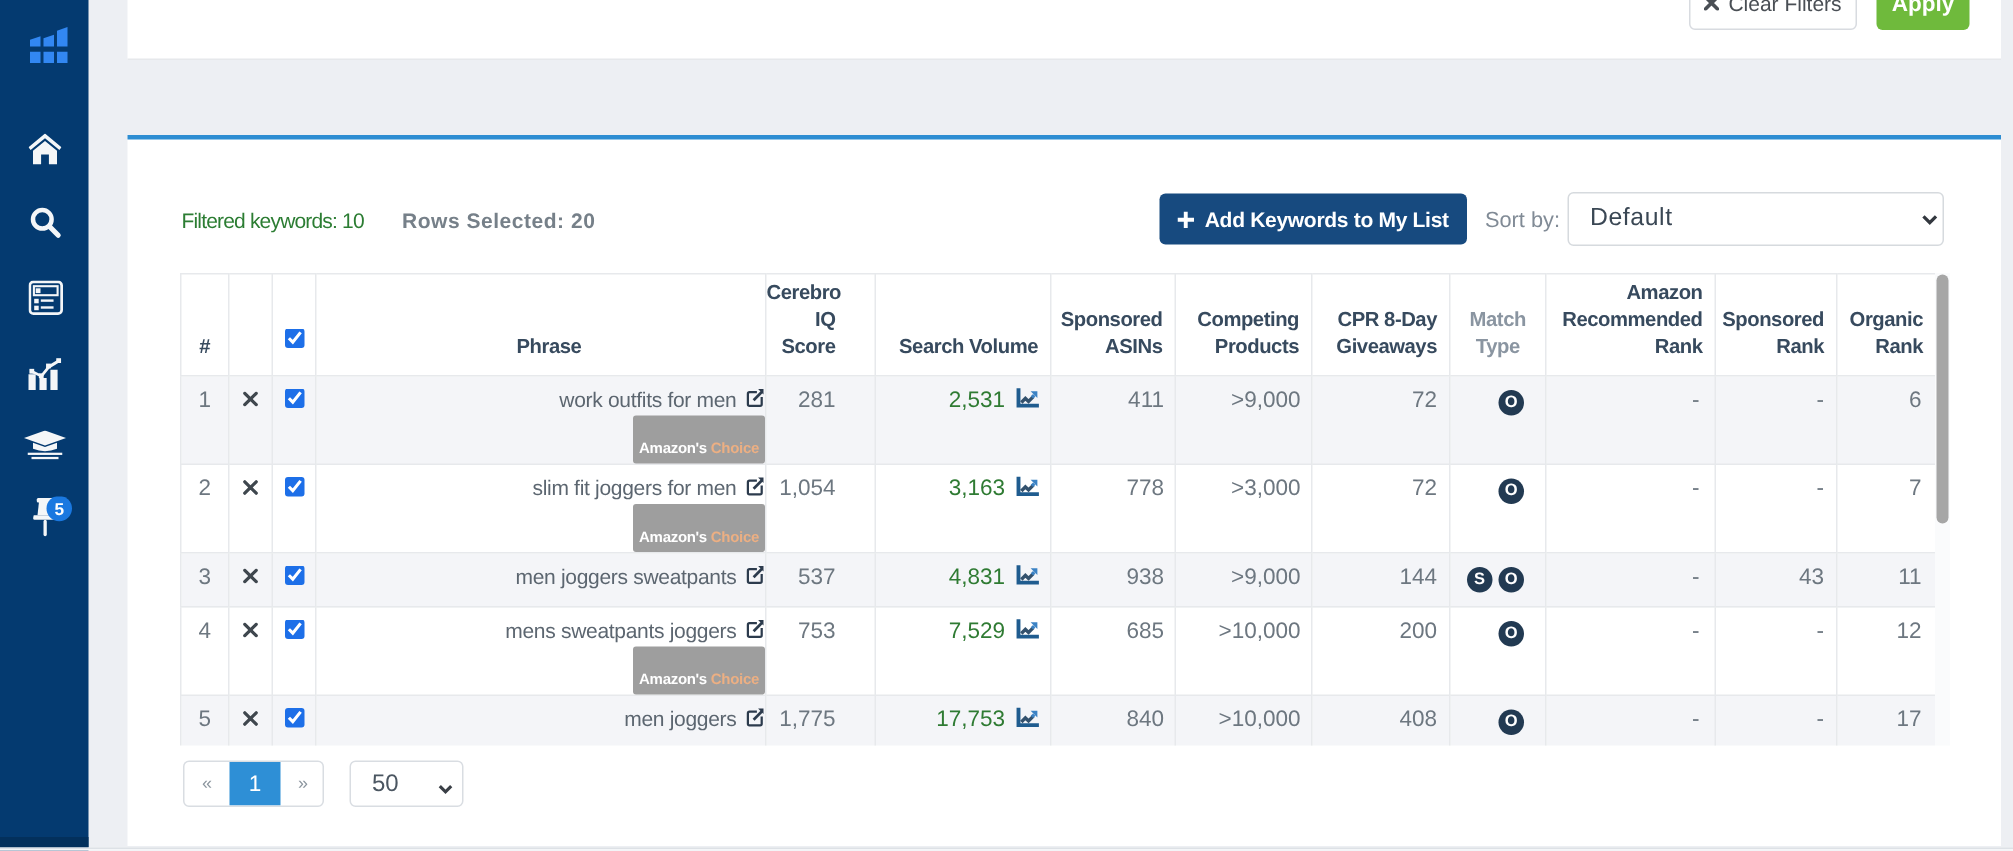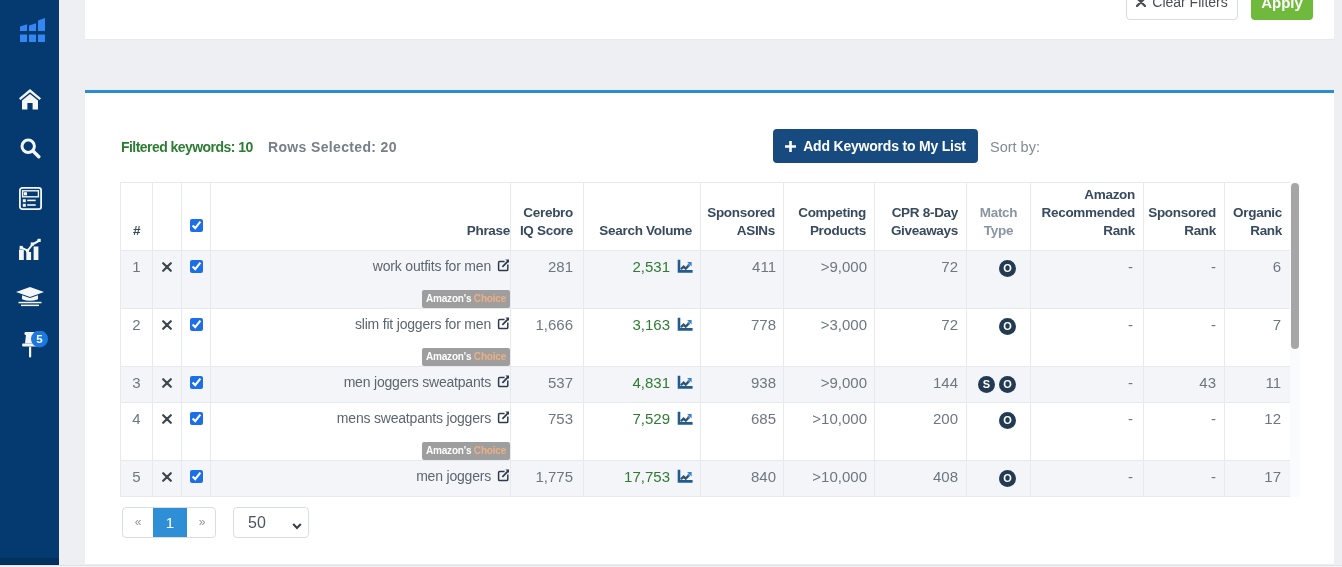--- a/index.html
+++ b/index.html
@@ -7,41 +7,41 @@
 
 #sidebar { position:absolute; left:0; top:0; width:59px; height:567px; background:#043a70; }
 #sidebar svg { position:absolute; }
 
 #topcard { position:absolute; left:85px; top:0; width:1249px; height:40px; background:#fff; border-bottom:1px solid #e6e8eb; }
 #maincard { position:absolute; left:85px; top:90px; width:1249px; height:474px; background:#fff; border-top:3px solid #2d8dd2; }
 
 .btn-clear { position:absolute; left:1041px; top:-15px; width:112px; height:35px; background:#fff; border:1px solid #d8dbe0; border-radius:4px; font-size:14px; color:#4a4f55; text-align:center; line-height:33px; }
 .btn-apply { position:absolute; left:1166px; top:-15px; width:62px; height:35px; background:#6fba3c; border-radius:4px; font-size:15px; font-weight:bold; color:#fff; text-align:center; line-height:35px; }
 
-.fkw { position:absolute; left:36px; top:46px; font-size:14px; font-weight:bold; color:#2c7d33; letter-spacing:-0.55px; }
+.fkw { position:absolute; left:36px; top:46px; font-size:14px; font-weight:normal; color:#2c7d33; letter-spacing:-0.55px; }
 .rsel { position:absolute; left:183px; top:46px; font-size:14px; font-weight:bold; color:#768089; letter-spacing:0.35px; }
 .btn-add { position:absolute; left:688px; top:36px; width:205px; height:34px; background:#174a7f; border-radius:4px; color:#fff; font-size:14px; font-weight:bold; text-align:center; line-height:34px; letter-spacing:-0.2px; }
 .sortby { position:absolute; left:905px; top:46px; font-size:14.5px; color:#818b96; }
 .sel-default { position:absolute; left:960px; top:35px; width:251px; height:36px; background:#fff; border:1px solid #d6dade; border-radius:4px; font-size:16.5px; color:#3a4754; line-height:33px; padding-left:14px; letter-spacing:0.4px; }
 .sel-default svg { position:absolute; right:3px; top:14px; }
 
 #tablewrap { position:absolute; left:35px; top:89px; width:1170px; height:315px; overflow:hidden; }
 table { border-collapse:collapse; table-layout:fixed; width:1170px; }
 th,td { border:1px solid #e7e9ec; vertical-align:top; padding:0; }
 thead th { height:68px; vertical-align:bottom; padding-bottom:10px; font-size:13.5px; font-weight:bold; color:#374a5e; line-height:18px; background:#fff; letter-spacing:-0.3px; }
 td { font-size:15px; color:#6d7780; padding-top:7px; }
 tr.odd td { background:#f4f5f8; }
 tr.r1 td, tr.r2 td, tr.r4 td { height:54px; }
 tr.r3 td { height:36px; }
 tr.r5 td { height:36px; }
-.tr { text-align:right; padding-right:10px; }
+.tr { text-align:right; padding-right:26px; }
 .tc { text-align:center; }
 .phrase { text-align:right; padding-left:11px; color:#5c6670; font-size:14px; letter-spacing:-0.2px; }
 .phrase .lnk { margin-left:6px; vertical-align:-1px; }
-.badge { display:inline-block; margin-top:16px; background:#9e9e9e; color:#fff; font-size:10px; font-weight:bold; padding:3px 4px 4px; border-radius:2px; letter-spacing:-0.2px; }
+.badge { display:inline-block; margin-top:3px; background:#9e9e9e; color:#fff; font-size:10px; font-weight:bold; padding:17px 4px 4px; border-radius:2px; letter-spacing:-0.2px; }
 .badge .ch { color:#ecaf83; }
 .green { color:#2f7b33; }
 .sv svg { margin-left:7px; vertical-align:-2px; }
 tbody td:nth-child(6){padding-right:7px}
 tbody td:nth-child(7){padding-right:7px}
 tbody td:nth-child(8){padding-right:7px}
 tbody td:nth-child(9){padding-right:8px}
 .mt { text-align:right; padding-right:14px; }
 .mtb { display:inline-block; width:17px; height:17px; border-radius:50%; background:#223a52; color:#fff; font-size:11px; font-weight:bold; line-height:17px; text-align:center; }
 input[type=checkbox] { width:13px; height:13px; accent-color:#1d6fe8; margin:0; }
@@ -131,20 +131,23 @@
   <div class="btn-apply">Apply</div>
 </div>
 
 <div id="maincard">
   <div class="fkw">Filtered keywords: 10</div>
   <div class="rsel">Rows Selected: 20</div>
   <div class="btn-add"><svg width="11" height="11" viewBox="0 0 11 11" style="margin-right:7px;vertical-align:-1px">
         <path d="M5.5,0 V11 M0,5.5 H11" stroke="#fff" stroke-width="2.6"></path>
       </svg>Add Keywords to My List</div>
   <div class="sortby">Sort by:</div>
+  <div class="sel-default">Default<svg width="11" height="8" viewBox="0 0 11 8">
+        <path d="M1.3,1.3 L5.5,5.5 L9.7,1.3" fill="none" stroke="#33383f" stroke-width="2.2"></path>
+      </svg></div>
 
   <div id="tablewrap">
   <table>
     <colgroup>
       <col style="width:32px">
           <col style="width:29px">
           <col style="width:29px">
           <col style="width:300px">
           <col style="width:73px">
           <col style="width:117px">
@@ -154,21 +157,21 @@
           <col style="width:64px">
           <col style="width:113px">
           <col style="width:81px">
           <col style="width:66px">
     </colgroup>
     <thead>
       <tr>
         <th class="tc">#</th>
         <th></th>
         <th class="tc" style="padding-bottom:13px"><input type="checkbox" checked="" style=""></th>
-        <th style="text-align:right;padding-left:11px">Phrase</th>
+        <th style="text-align:center;padding-left:11px">Phrase</th>
         <th class="tr">Cerebro<br>IQ Score</th>
         <th class="tr" style="padding-right:8px">Search Volume</th>
         <th class="tr" style="padding-right:8px">Sponsored<br>ASINs</th>
         <th class="tr" style="padding-right:8px">Competing<br>Products</th>
         <th class="tr" style="padding-right:8px">CPR 8-Day<br>Giveaways</th>
         <th class="tc" style="color:#8a95a1">Match<br>Type</th>
         <th class="tr" style="padding-right:8px">Amazon<br>Recommended<br>Rank</th>
         <th class="tr" style="padding-right:8px">Sponsored<br>Rank</th>
         <th class="tr" style="padding-right:8px">Organic<br>Rank</th>
       </tr>
@@ -204,21 +207,21 @@
         <td class="tc">2</td>
         <td class="tc"><svg width="10" height="10" viewBox="0 0 10 10" style="margin-top:3px">
                 <path d="M1.2,1.2 L8.8,8.8 M8.8,1.2 L1.2,8.8" stroke="#3f474e" stroke-width="2.2" stroke-linecap="round"></path>
               </svg></td>
         <td class="tc" style="padding-top:8px"><input type="checkbox" checked="" style=""></td>
         <td class="phrase">slim fit joggers for men<svg class="lnk" width="13" height="14" viewBox="0 0 13 14">
                 <path d="M7.6,3.4 H2.7 Q1.6,3.4 1.6,4.5 V11.5 Q1.6,12.6 2.7,12.6 H9.7 Q10.8,12.6 10.8,11.5 V6.6" fill="none" stroke="#2c3b4d" stroke-width="1.5"></path>
                 <path d="M5.4,8.8 L11,3.2" stroke="#2c3b4d" stroke-width="1.8"></path>
                 <path d="M8.4,1.4 H12 V5 Z" fill="#2c3b4d"></path>
               </svg><br><span class="badge">Amazon's <span class="ch">Choice</span></span></td>
-        <td class="tr">1,666</td>
+        <td class="tr">1,054</td>
         <td class="tr sv"><span class="green">3,163</span><svg width="16" height="15" viewBox="0 0 16 15">
                 <path d="M2,0.8 V12.4 H15.6" fill="none" stroke="#1f5c8f" stroke-width="2.6"></path>
                 <path d="M3.9,10.3 L6.6,7.6 L8.7,9.6 L11.9,6.4" fill="none" stroke="#33516d" stroke-width="2.3"></path>
                 <path d="M10.1,2.9 H14.6 V7.4 Z" fill="#3b82c4"></path>
                 <path d="M11,6.9 L12.5,5.4" stroke="#3b82c4" stroke-width="2.3"></path>
               </svg></td>
         <td class="tr">778</td>
         <td class="tr">&gt;3,000</td>
         <td class="tr">72</td>
         <td class="mt"><span class="mtb">O</span></td>

